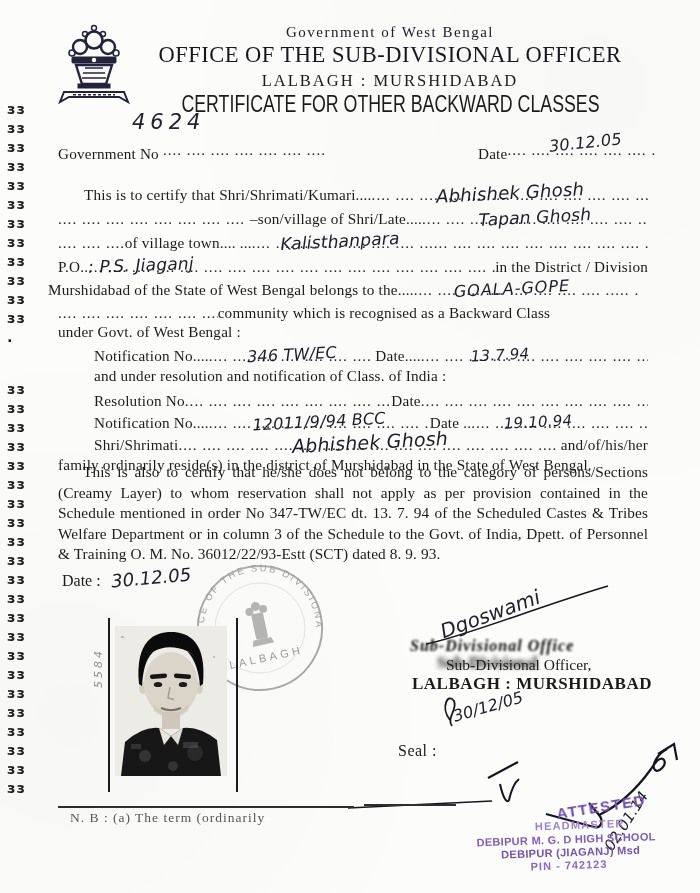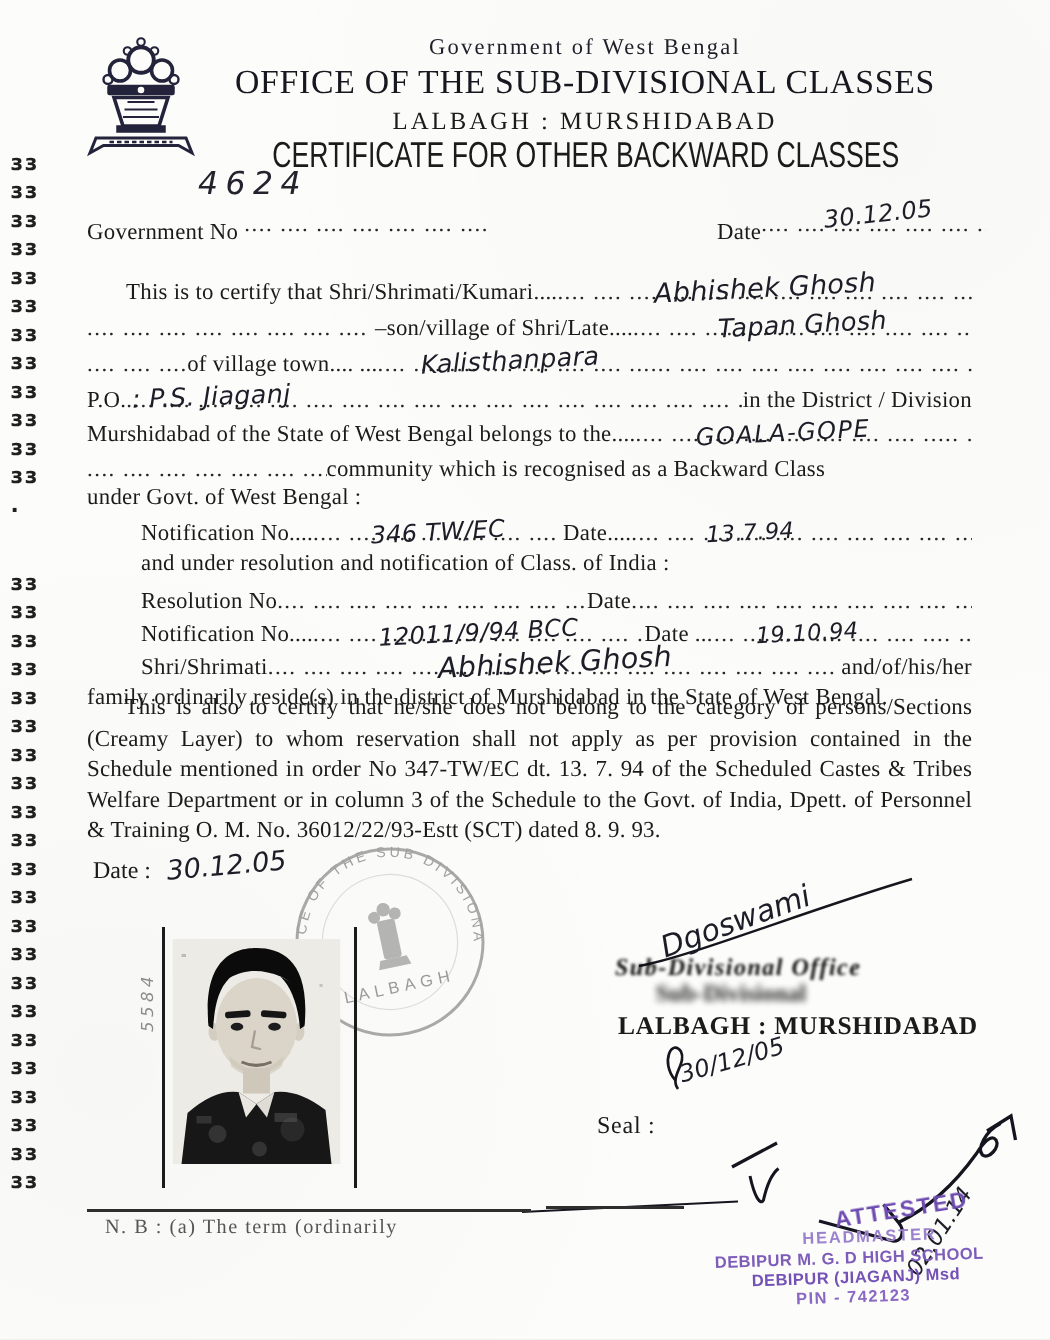--- a/index.html
+++ b/index.html
@@ -136,21 +136,21 @@
       <circle cx="36" cy="40" r="2.2" fill="#fcfcfa" stroke="none"></circle>
       <path d="M18,45 L54,45 L48,64 L24,64 Z" fill="none" stroke-width="2.4"></path>
       <path d="M27,48 L45,48 M25,53 L47,53 M24,58 L48,58" stroke-width="1.4" fill="none"></path>
       <rect x="20" y="64" width="32" height="4" fill="#23233b"></rect>
       <path d="M6,72 L66,72 L70,82 L61,77 L11,77 L2,82 Z" fill="none" stroke-width="2"></path>
       <line x1="15" y1="74.7" x2="57" y2="74.7" stroke-width="1.6" stroke-dasharray="3,2"></line>
     </g>
   </svg>
 
   <div class="hdr govt">Government  of  West  Bengal</div>
-  <div class="hdr office">OFFICE OF THE SUB-DIVISIONAL CLASSES</div>
+  <div class="hdr office">OFFICE OF THE SUB-DIVISIONAL OFFICER</div>
   <div class="hdr place">LALBAGH   :   MURSHIDABAD</div>
   <div class="hdr title"><span class="cond">CERTIFICATE FOR OTHER BACKWARD CLASSES</span></div>
 
   <div class="serial">4624</div>
 
   <div class="line" style="left:58px;top:141px;">
     <span class="seg">Government No </span><span class="fw" style="width:168px;"><span class="clipd">.... .... .... .... .... .... .... .... .... .... .... .... .... .... .... .... .... .... .... ....</span></span>
   </div>
   <div class="line" style="left:478px;top:141px;">
     <span class="seg">Date</span><span class="fw" style="width:150px;"><span class="clipd">.... .... .... .... .... .... .... .... .... .... .... .... .... .... .... .... .... .... .... ....</span><span class="hw" style="bottom:7px;">30.12.05</span></span>
@@ -187,21 +187,21 @@
       </span>
   </div>
   <div class="line flex" style="left:58px;top:255px;width:590px;">
     <span class="seg">P.O. </span>
     <span class="gw">
         <span class="dots">.... .... .... .... .... .... .... .... .... .... .... .... .... .... .... .... .... .... .... ....</span>
         <span class="hw l" style="font-size:17px;">:  P.S.  Jiaganj</span>
       </span>
     <span class="seg"> in  the  District / Division</span>
   </div>
-  <div class="line flex" style="left:58px;top:278px;width:590px;justify-content:center;">
+  <div class="line flex" style="left:48px;top:278px;width:590px;justify-content:center;">
     <span class="seg">Murshidabad of the State of  West  Bengal  belongs  to  the.... </span>
     <span class="gw">
         <span class="dots">.... .... .... .... .... .... .... .... .... .... .... .... .... .... .... .... .... .... .... ....</span>
         <span class="hw" style="font-size:16px;letter-spacing:1px;">GOALA-GOPE</span>
       </span>
     <span class="gw" style="flex:0.14;">
         <span class="dots">.... .... .... .... .... .... .... .... .... .... .... .... .... .... .... .... .... .... .... ....</span>
       </span>
   </div>
   <div class="line flex" style="left:58px;top:301px;width:590px;">
@@ -320,20 +320,21 @@
       <rect x="16" y="118" width="10" height="5" fill="#5c5c5c" opacity=".4"></rect>
     </svg>
   </div>
 
   <svg class="sigpath" width="195" height="70" viewBox="0 0 195 70">
     <path d="M6,64 C40,58 120,26 188,6" stroke="#16161e" stroke-width="1.6" fill="none"></path>
   </svg>
   <div class="autograph hw">Dgoswami</div>
   <div class="smudge1">Sub-Divisional Office</div>
   <div class="smudge2">Sub-Divisional</div>
+  <div class="sigtitle">Sub-Divisional Officer,</div>
   <div class="sigplace">LALBAGH : MURSHIDABAD</div>
   <svg class="sigloop" width="30" height="44" viewBox="0 0 30 44">
     <path d="M14,32 C4,20 12,4 18,13 C22,21 10,30 16,38" stroke="#16161e" stroke-width="1.8" fill="none"></path>
   </svg>
   <div class="sigdate hw">30/12/05</div>
 
   <div class="seal">Seal :</div>
 
   <svg class="strokes" width="360" height="150" viewBox="0 0 360 150">
     <g stroke="#15151f" fill="none">

